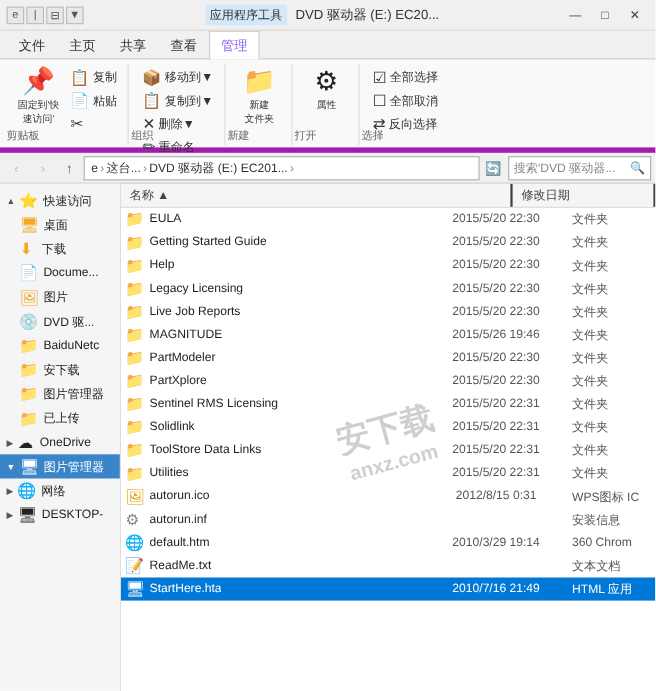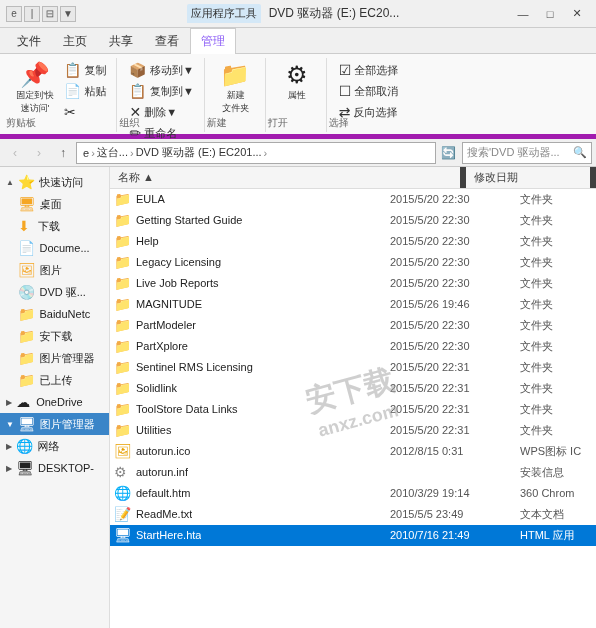--- a/index.html
+++ b/index.html
@@ -194,21 +194,21 @@
     .file-header {
       display: flex;
       background: #f5f5f5;
       border-bottom: 1px solid #ddd;
       padding: 0;
     }
     .file-col-header {
       padding: 3px 8px;
       font-size: 11px;
       color: #444;
-      border-right: 6px solid #404040;
+      border-right: 2px solid #404040;
       cursor: pointer;
     }
     .file-col-header:first-child { flex: 1; }
     .file-col-header:nth-child(2) { width: 130px; }
     .file-col-header:nth-child(3) { width: 80px; }
 
     .file-list {
       flex: 1;
       overflow-y: auto;
     }
@@ -229,20 +229,21 @@
       font-size: 11px;
       overflow: hidden;
     }
     .file-icon { font-size: 14px; min-width: 18px; }
     .folder-clr { color: #f5a623; }
     .file-date {
       width: 130px;
       font-size: 11px;
       color: #555;
       padding: 1px 4px;
+      text-align: center;
     }
     .file-type {
       width: 80px;
       font-size: 11px;
       color: #555;
       padding: 1px 4px;
       overflow: hidden; text-overflow: ellipsis; white-space: nowrap;
     }
     .file-name-text { overflow: hidden; text-overflow: ellipsis; white-space: nowrap; }
 
@@ -595,21 +596,20 @@
         </div>
         <div class="file-date">2010/3/29 19:14</div>
         <div class="file-type">360 Chrom</div>
       </div>
 
       <div class="file-row">
         <div class="file-name-cell">
           <span class="file-icon" style="color:#555;">📝</span>
           <span class="file-name-text">ReadMe.txt</span>
         </div>
-        <div class="file-date">2015/5/5 23:49</div>
         <div class="file-type">文本文档</div>
       </div>
 
       <div class="file-row selected">
         <div class="file-name-cell">
           <span class="file-icon">🖥</span>
           <span class="file-name-text">StartHere.hta</span>
         </div>
         <div class="file-date">2010/7/16 21:49</div>
         <div class="file-type">HTML 应用</div>

